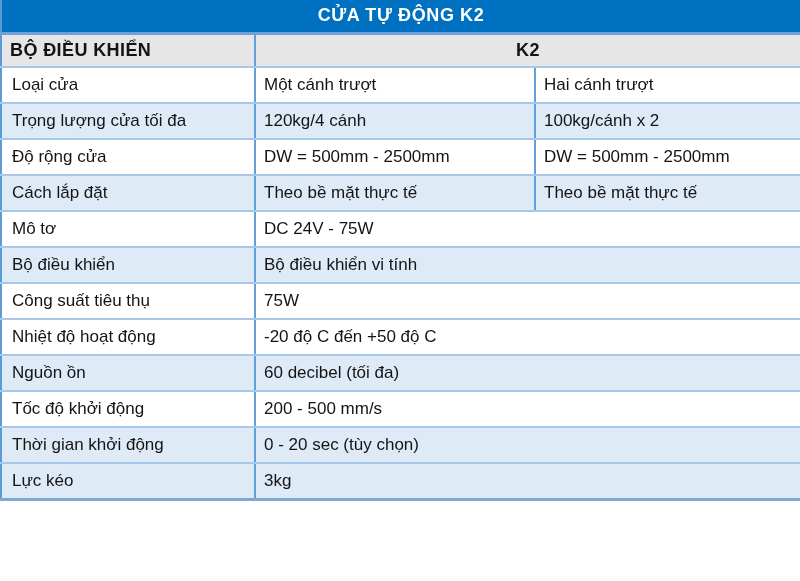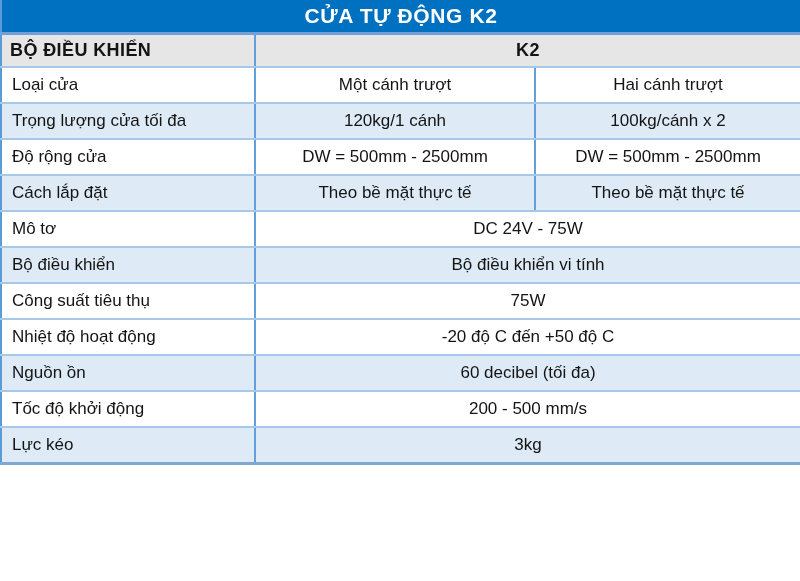--- a/index.html
+++ b/index.html
@@ -48,39 +48,39 @@
     white-space: nowrap;
   }
   table.spec td:first-child { border-left: none; }
   table.spec td:last-child  { border-right: none; }
 
   tr.title-row td {
     height: 33px;
     background: var(--header-bg);
     color: var(--header-text);
     font-weight: bold;
-    font-size: 21px;
+    font-size: 18px;
     text-align: center;
     letter-spacing: 0.6px;
     border: none;
     border-bottom: 3px solid #6FA0D8;
   }
   tr.subheader-row td {
     height: 34px;
     background: var(--subheader-bg);
     font-weight: bold;
     font-size: 18px;
     border-top: none;
     letter-spacing: 0.4px;
   }
   tr.subheader-row td.sub-value { text-align: center; }
 
   tr.spec-row td { height: 36px; }
   tr.spec-row td.label-cell { text-align: left; padding-left: 10px; }
-  tr.spec-row td.value-cell { text-align: center; }
+  tr.spec-row td.value-cell { text-align: left; }
   tr.spec-row.alt td { background: var(--row-alt-bg); }
   tr.spec-row.plain td { background: var(--row-bg); }
 </style>
 </head>
 <body>
 
 <div class="spec-wrap">
   <table class="spec">
     <colgroup>
       <col style="width:254px">
@@ -95,21 +95,21 @@
         <td class="sub-label">BỘ ĐIỀU KHIỂN</td>
         <td class="sub-value" colspan="2">K2</td>
       </tr>
     <tr class="spec-row plain">
           <td class="label-cell">Loại cửa</td>
           <td class="value-cell">Một cánh trượt</td>
           <td class="value-cell">Hai cánh trượt</td>
         </tr>
         <tr class="spec-row alt">
           <td class="label-cell">Trọng lượng cửa tối đa</td>
-          <td class="value-cell">120kg/1 cánh</td>
+          <td class="value-cell">120kg/4 cánh</td>
           <td class="value-cell">100kg/cánh x 2</td>
         </tr>
         <tr class="spec-row plain">
           <td class="label-cell">Độ rộng cửa</td>
           <td class="value-cell">DW = 500mm - 2500mm</td>
           <td class="value-cell">DW = 500mm - 2500mm</td>
         </tr>
         <tr class="spec-row alt">
           <td class="label-cell">Cách lắp đặt</td>
           <td class="value-cell">Theo bề mặt thực tế</td>
@@ -133,18 +133,22 @@
         </tr>
         <tr class="spec-row alt">
           <td class="label-cell">Nguồn ồn</td>
           <td class="value-cell" colspan="2">60 decibel (tối đa)</td>
         </tr>
         <tr class="spec-row plain">
           <td class="label-cell">Tốc độ khởi động</td>
           <td class="value-cell" colspan="2">200 - 500 mm/s</td>
         </tr>
         <tr class="spec-row alt">
+          <td class="label-cell">Thời gian khởi động</td>
+          <td class="value-cell" colspan="2">0 - 20 sec (tùy chọn)</td>
+        </tr>
+        <tr class="spec-row alt">
           <td class="label-cell">Lực kéo</td>
           <td class="value-cell" colspan="2">3kg</td>
         </tr>
       </tbody>
   </table>
 </div>
 
 </body></html>

